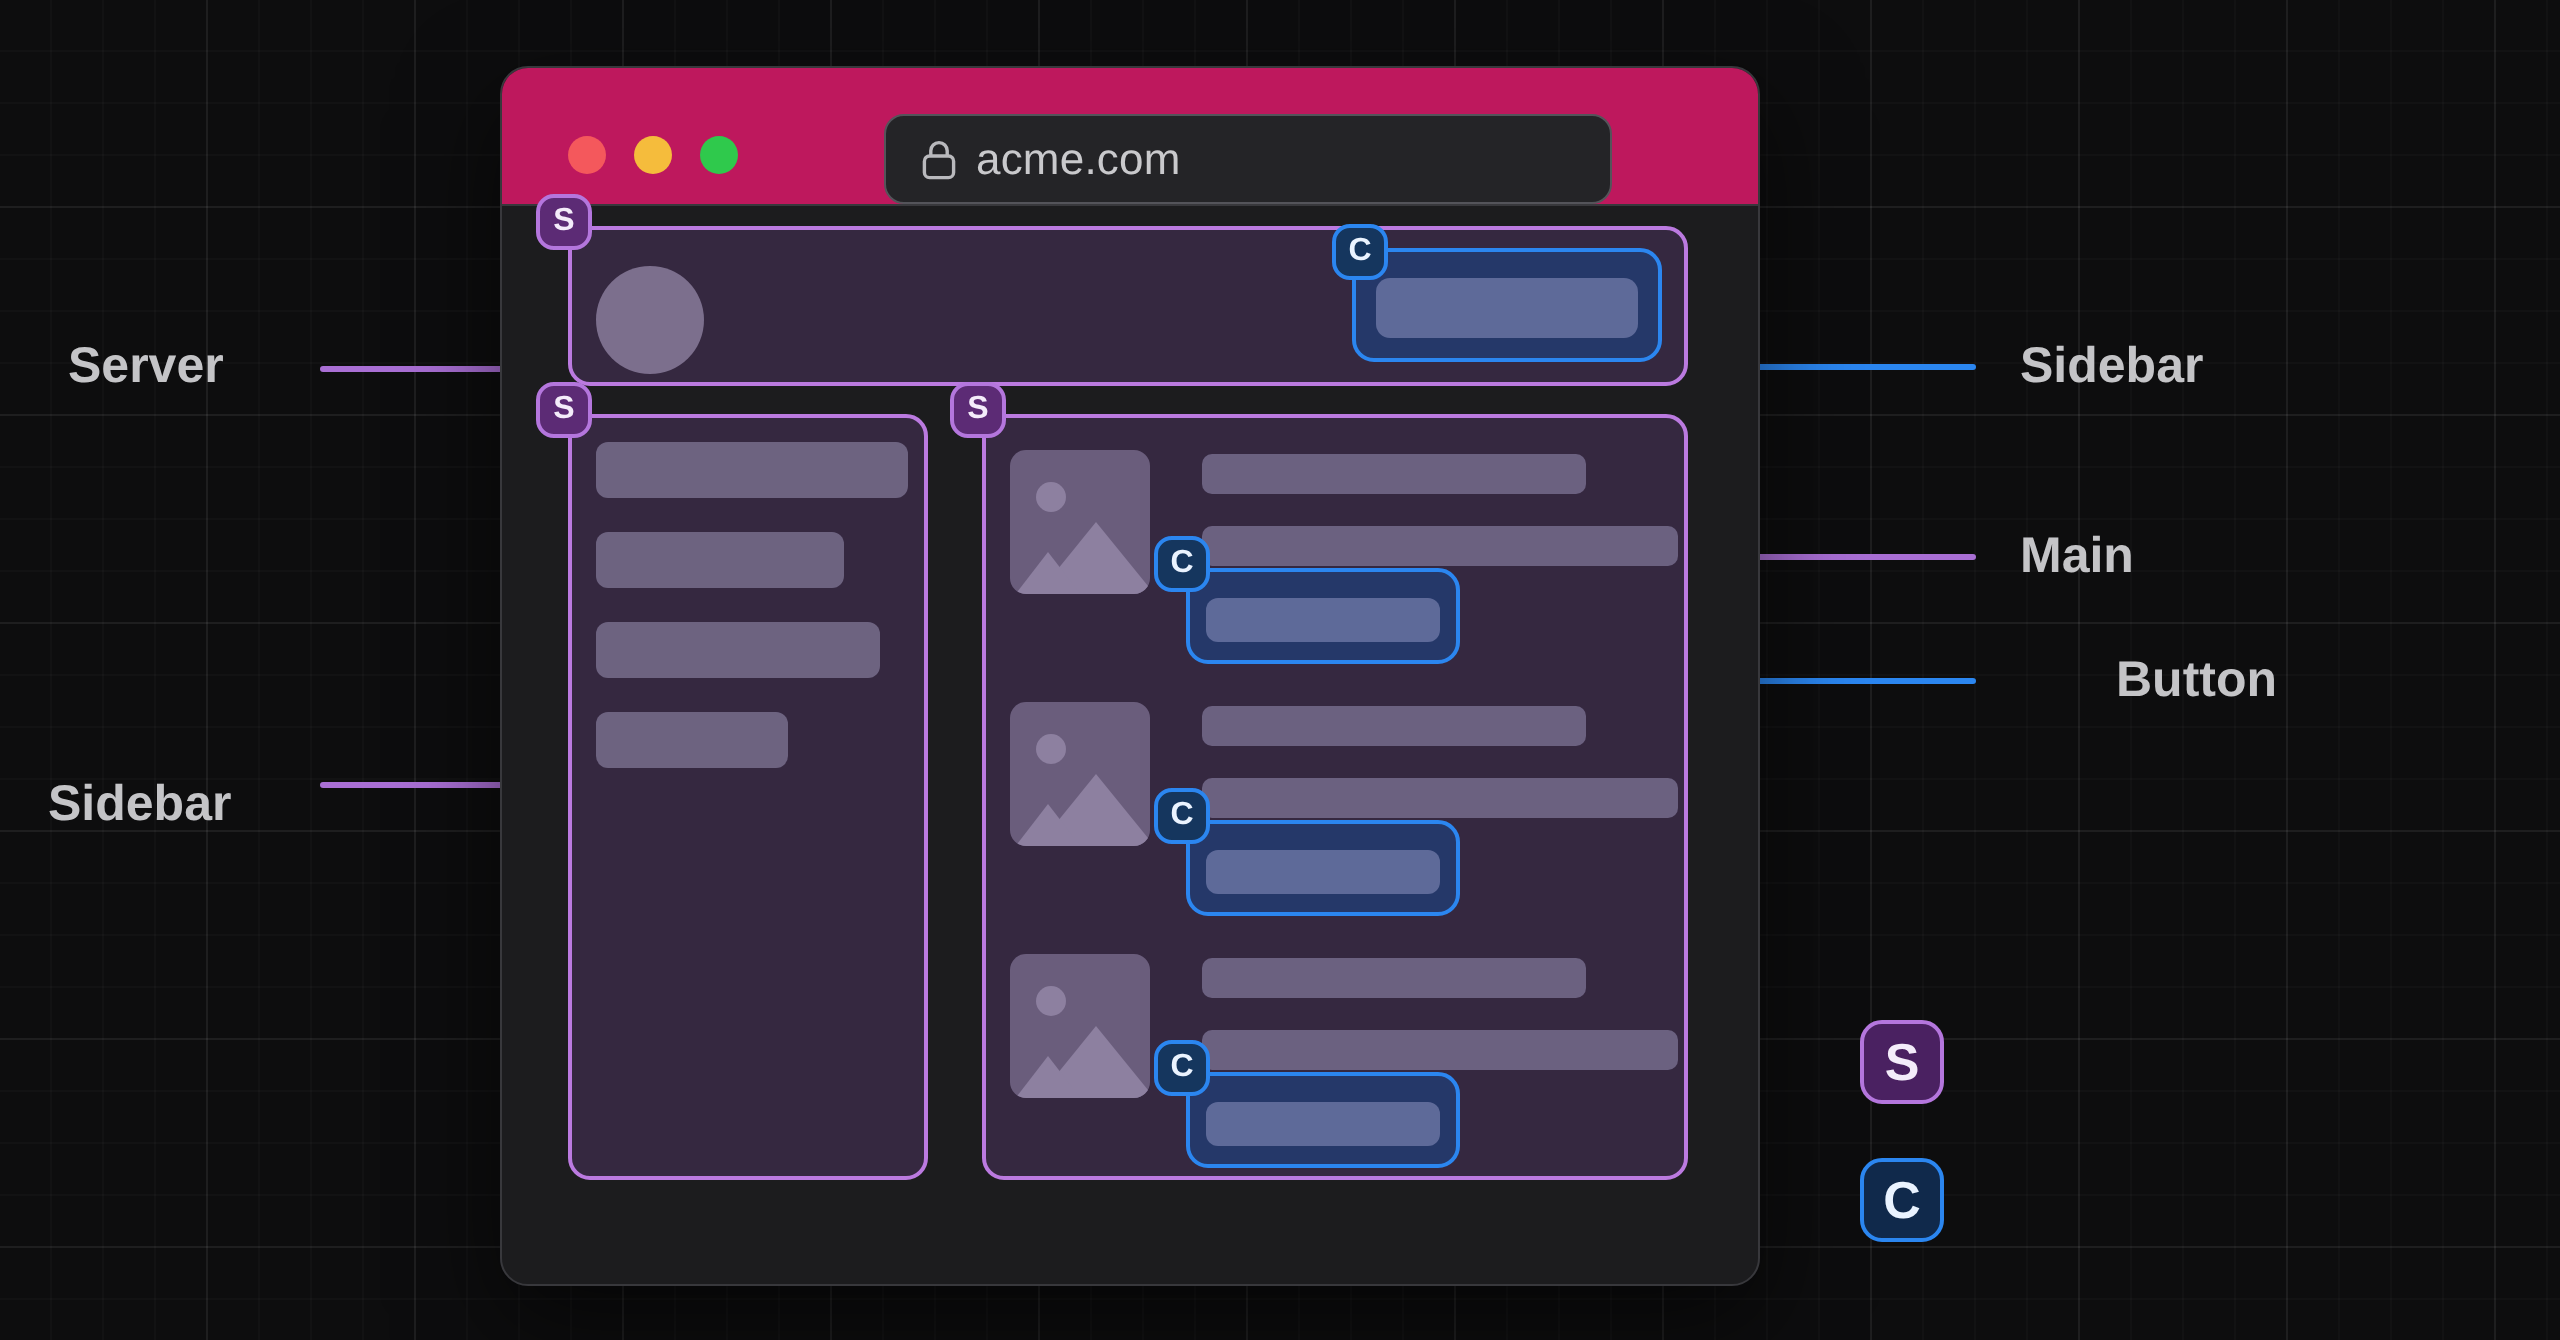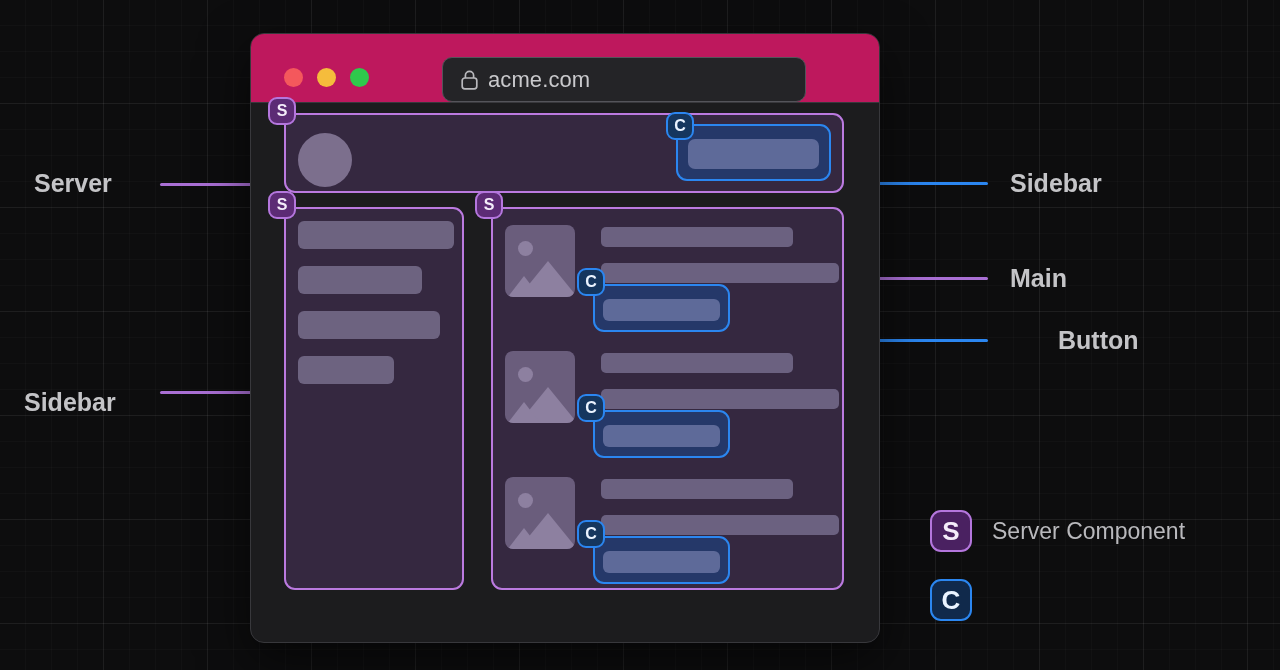--- a/index.html
+++ b/index.html
@@ -304,20 +304,19 @@
           </div>
         </div>
 
       </div>
     </div>
   </div>
 
   <div id="legend">
     <div class="legend-row">
       <span class="legend-badge s">S</span>
-      <span class="legend-text">Server Component</span>
     </div>
     <div class="legend-row">
       <span class="legend-badge c">C</span>
     </div>
   </div>
 
 </div>
 
 </body></html>

